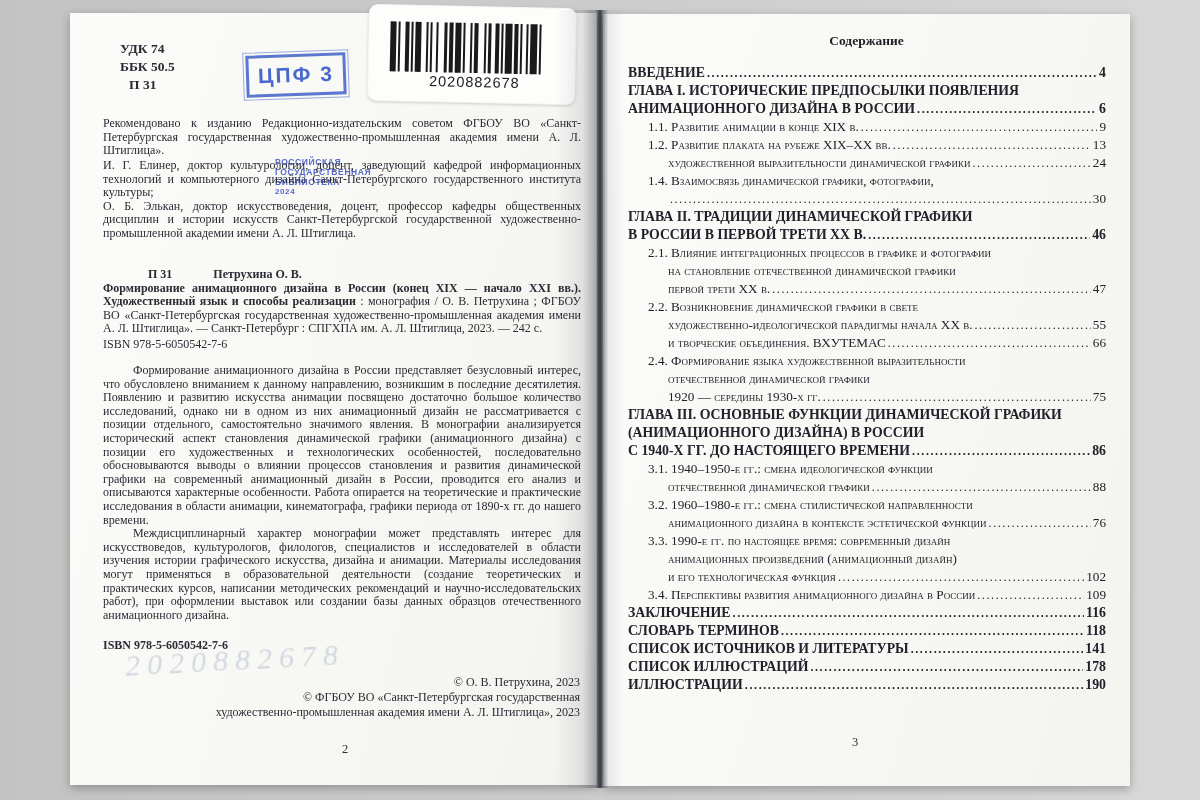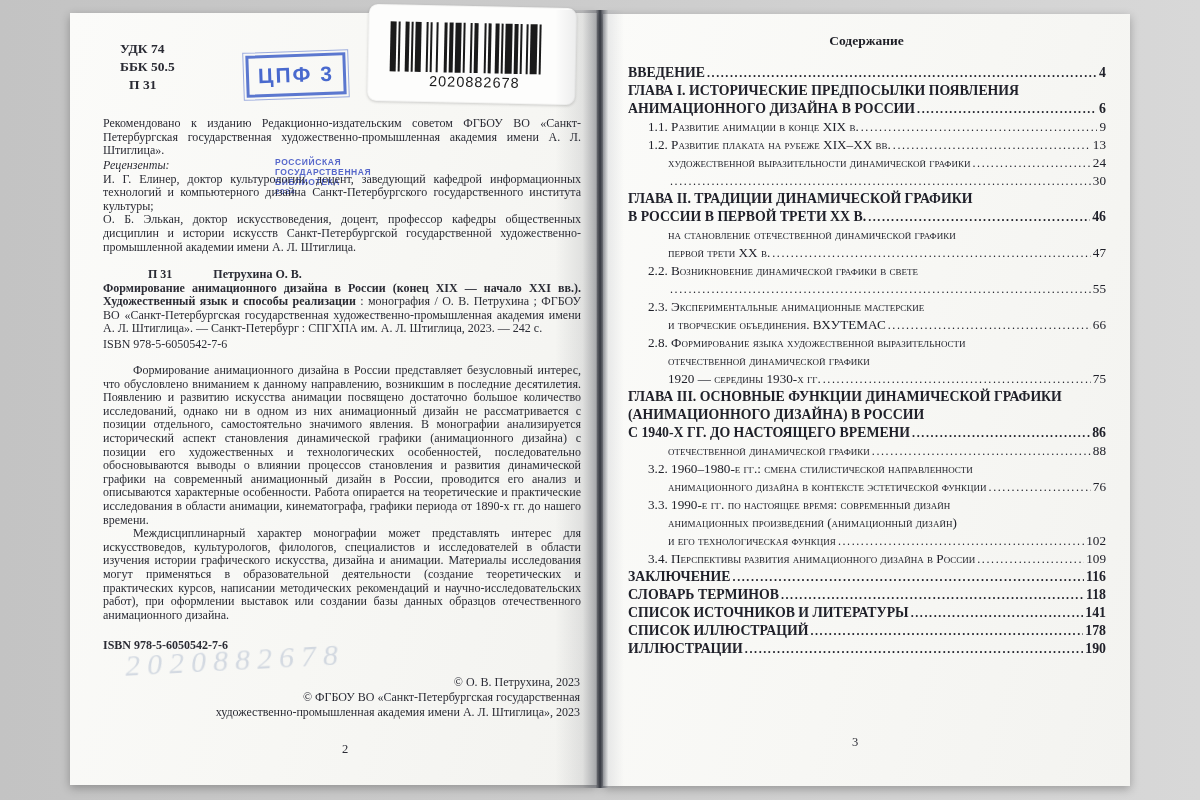--- a/index.html
+++ b/index.html
@@ -163,21 +163,20 @@
     <p class="abs body-text recommended">Рекомендовано к изданию Редакционно-издательским советом ФГБОУ ВО «Санкт-Петербургская государственная художественно-промышленная академия имени А. Л. Штиглица».</p>
 
     <div class="abs library-stamp">
       <div>РОССИЙСКАЯ</div>
       <div>ГОСУДАРСТВЕННАЯ</div>
       <div>БИБЛИОТЕКА</div>
       <div class="year">2024</div>
     </div>
 
     <div class="abs body-text reviewers">
-      <div class="label">Рецензенты:</div>
       <p>И. Г. Елинер, доктор культурологии, доцент, заведующий кафедрой информационных технологий и компьютерного дизайна Санкт-Петербургского государственного института культуры;</p>
       <p>О. Б. Элькан, доктор искусствоведения, доцент, профессор кафедры общественных дисциплин и истории искусств Санкт-Петербургской государственной художественно-промышленной академии имени А. Л. Штиглица.</p>
     </div>
 
     <div class="abs body-text catalog">
       <div class="cat-head">
         <span class="cat-code">П 31</span>
         <span class="cat-author">Петрухина О. В.</span>
       </div>
       <p><b>Формирование анимационного дизайна в России (конец XIX — начало XXI вв.). Художественный язык и способы реализации</b><span> : монография / О. В. Петрухина ; ФГБОУ ВО «Санкт-Петербургская государственная художественно-промышленная академия имени А. Л. Штиглица». — Санкт-Петербург : СПГХПА им. А. Л. Штиглица, 2023. — 242 с.</span></p>
@@ -235,75 +234,78 @@
           </div>
         </div>
         <div class="toc-entry section">
           <div class="toc-line cont with-page">
             <span class="toc-text">художественной выразительности динамической графики</span>
             <span class="dots">............................................................................................................................................................................................................................................................................................................</span>
             <span class="toc-page">24</span>
           </div>
         </div>
         <div class="toc-entry section">
+          <div class="toc-line"><span class="toc-text">1.4. Взаимосвязь динамической графики, фотографии,</span></div>
           <div class="toc-line cont with-page">
             <span class="dots">............................................................................................................................................................................................................................................................................................................</span>
             <span class="toc-page">30</span>
           </div>
         </div>
         <div class="toc-entry chapter">
           <div class="toc-line"><span class="toc-text">ГЛАВА II. ТРАДИЦИИ ДИНАМИЧЕСКОЙ ГРАФИКИ</span></div>
           <div class="toc-line with-page">
             <span class="toc-text">В РОССИИ В ПЕРВОЙ ТРЕТИ XX В.</span>
             <span class="dots">............................................................................................................................................................................................................................................................................................................</span>
             <span class="toc-page">46</span>
           </div>
         </div>
         <div class="toc-entry section">
+          <div class="toc-line"><span class="toc-text">2.1. Влияние интеграционных процессов в графике и фотографии</span></div>
           <div class="toc-line cont"><span class="toc-text">на становление отечественной динамической графики</span></div>
           <div class="toc-line cont with-page">
             <span class="toc-text">первой трети XX в. </span>
             <span class="dots">............................................................................................................................................................................................................................................................................................................</span>
             <span class="toc-page">47</span>
           </div>
         </div>
         <div class="toc-entry section">
           <div class="toc-line"><span class="toc-text">2.2. Возникновение динамической графики в свете</span></div>
           <div class="toc-line cont with-page">
+            <span class="toc-text">художественно-идеологической парадигмы начала XX в. </span>
             <span class="dots">............................................................................................................................................................................................................................................................................................................</span>
             <span class="toc-page">55</span>
           </div>
         </div>
         <div class="toc-entry section">
-          <div class="toc-line"><span class="toc-text">2.3. Экспериментальные анимационные мастерские</span></div>
           <div class="toc-line cont with-page">
             <span class="toc-text">и творческие объединения. ВХУТЕМАС</span>
             <span class="dots">............................................................................................................................................................................................................................................................................................................</span>
             <span class="toc-page">66</span>
           </div>
         </div>
         <div class="toc-entry section">
-          <div class="toc-line"><span class="toc-text">2.8. Формирование языка художественной выразительности</span></div>
+          <div class="toc-line"><span class="toc-text">2.4. Формирование языка художественной выразительности</span></div>
           <div class="toc-line cont"><span class="toc-text">отечественной динамической графики</span></div>
           <div class="toc-line cont with-page">
             <span class="toc-text">1920 — середины 1930-х гг.</span>
             <span class="dots">............................................................................................................................................................................................................................................................................................................</span>
             <span class="toc-page">75</span>
           </div>
         </div>
         <div class="toc-entry chapter">
           <div class="toc-line"><span class="toc-text">ГЛАВА III. ОСНОВНЫЕ ФУНКЦИИ ДИНАМИЧЕСКОЙ ГРАФИКИ</span></div>
           <div class="toc-line"><span class="toc-text">(АНИМАЦИОННОГО ДИЗАЙНА) В РОССИИ</span></div>
           <div class="toc-line with-page">
             <span class="toc-text">С 1940-Х ГГ. ДО НАСТОЯЩЕГО ВРЕМЕНИ</span>
             <span class="dots">............................................................................................................................................................................................................................................................................................................</span>
             <span class="toc-page">86</span>
           </div>
         </div>
         <div class="toc-entry section">
+          <div class="toc-line"><span class="toc-text">3.1. 1940–1950-е гг.: смена идеологической функции</span></div>
           <div class="toc-line cont with-page">
             <span class="toc-text">отечественной динамической графики </span>
             <span class="dots">............................................................................................................................................................................................................................................................................................................</span>
             <span class="toc-page">88</span>
           </div>
         </div>
         <div class="toc-entry section">
           <div class="toc-line"><span class="toc-text">3.2. 1960–1980-е гг.: смена стилистической направленности</span></div>
           <div class="toc-line cont with-page">
             <span class="toc-text">анимационного дизайна в контексте эстетической функции</span>

